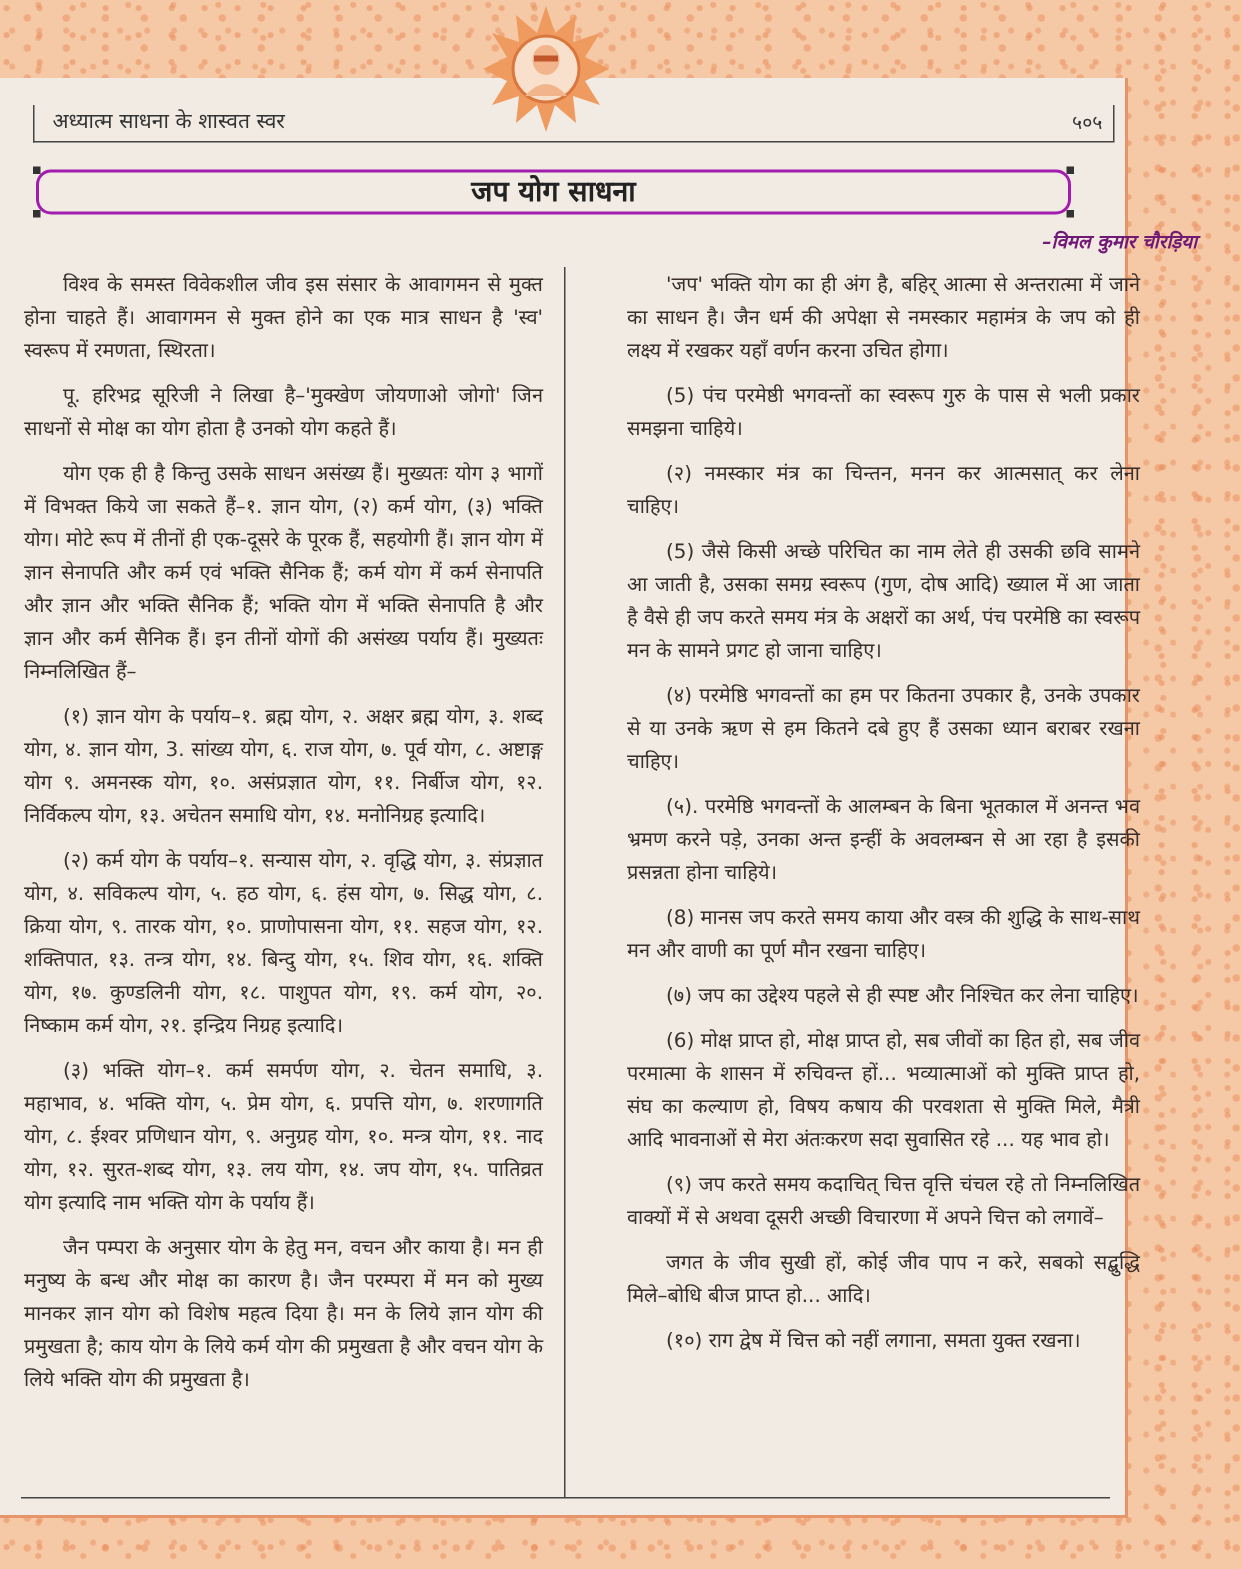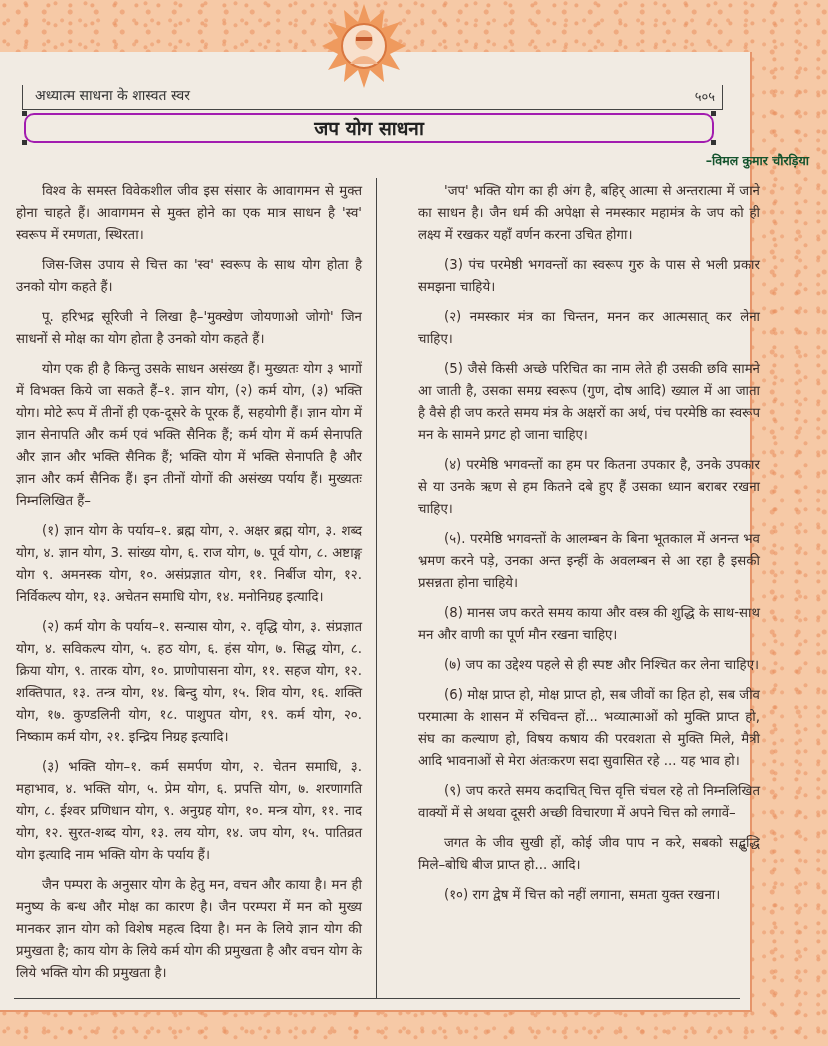--- a/index.html
+++ b/index.html
@@ -18,22 +18,22 @@
   .page {
     position: absolute; left: 0; top: 52px; width: 750px; height: 958px;
     background: #f1ebe3;
     border-right: 2px solid #e6956a;
     border-bottom: 2px solid #e6956a;
   }
   .emblem {
     position: absolute; left: 322px; top: 4px; width: 84px; height: 84px;
   }
   .running-head {
-    position: absolute; left: 22px; top: 85px; width: 700px; height: 24px;
-    border-left: 1.5px solid #444; border-bottom: 1.5px solid #444;
+    position: absolute; left: 22px; top: 70px; width: 700px; height: 24px;
+    border-left: 1.5px solid #444; border-bottom: 1.5px solid #444; padding-left: 20px;
   }
   .running-head .rh-title {
     position: absolute; left: 12px; top: 0; font-size: 14px; color: #333;
   }
   .running-head .rh-page {
     position: absolute; right: 8px; top: 2px; font-size: 13px; color: #333;
   }
   .running-head .rh-right {
     position: absolute; right: 0; top: 0; height: 24px; border-right: 1.5px solid #444;
   }
@@ -42,21 +42,21 @@
     border: 2px solid #a21caf; border-radius: 10px;
     text-align: center;
   }
   .title-box .corner { position: absolute; width: 5px; height: 5px; background: #333; }
   .title-box .tl { left: -4px; top: -4px; } .title-box .tr { right: -4px; top: -4px; }
   .title-box .bl { left: -4px; bottom: -4px; } .title-box .br { right: -4px; bottom: -4px; }
   .title-box h1 {
     margin: 0; font-size: 19px; line-height: 26px; font-weight: bold; color: #222;
   }
   .author {
-    position: absolute; right: 19px; top: 152px; font-size: 12.5px; font-weight: bold; color: #14532d;
+    position: absolute; right: 30px; top: 152px; font-size: 12.5px; font-style: italic; font-weight: bold; color: #701a75;
   }
   .col {
     position: absolute; top: 180px; font-size: 13.3px; line-height: 22px; color: #3a2e2a;
     text-align: justify;
   }
   .col p { margin: 0 0 8px 0; text-indent: 26px; }
   .col-left { left: 16px; width: 346px; }
   .col-right { left: 386px; width: 342px; margin-left: 32px; }
   .divider {
     position: absolute; left: 376px; top: 178px; width: 0; height: 820px;
@@ -93,34 +93,33 @@
   <span class="corner tr"></span>
   <span class="corner bl"></span>
   <span class="corner br"></span>
   <h1>जप योग साधना</h1>
 </div>
 
 <div class="author">–विमल कुमार चौरड़िया</div>
 
 <div class="col col-left">
   <p>विश्व के समस्त विवेकशील जीव इस संसार के आवागमन से मुक्त होना चाहते हैं। आवागमन से मुक्त होने का एक मात्र साधन है 'स्व' स्वरूप में रमणता, स्थिरता।</p>
-  <p>जिस-जिस उपाय से चित्त का 'स्व' स्वरूप के साथ योग होता है उनको योग कहते हैं।</p>
   <p>पू. हरिभद्र सूरिजी ने लिखा है–'मुक्खेण जोयणाओ जोगो' जिन साधनों से मोक्ष का योग होता है उनको योग कहते हैं।</p>
   <p>योग एक ही है किन्तु उसके साधन असंख्य हैं। मुख्यतः योग ३ भागों में विभक्त किये जा सकते हैं–१. ज्ञान योग, (२) कर्म योग, (३) भक्ति योग। मोटे रूप में तीनों ही एक-दूसरे के पूरक हैं, सहयोगी हैं। ज्ञान योग में ज्ञान सेनापति और कर्म एवं भक्ति सैनिक हैं; कर्म योग में कर्म सेनापति और ज्ञान और भक्ति सैनिक हैं; भक्ति योग में भक्ति सेनापति है और ज्ञान और कर्म सैनिक हैं। इन तीनों योगों की असंख्य पर्याय हैं। मुख्यतः निम्नलिखित हैं–</p>
   <p>(१) ज्ञान योग के पर्याय–१. ब्रह्म योग, २. अक्षर ब्रह्म योग, ३. शब्द योग, ४. ज्ञान योग, 3. सांख्य योग, ६. राज योग, ७. पूर्व योग, ८. अष्टाङ्ग योग ९. अमनस्क योग, १०. असंप्रज्ञात योग, ११. निर्बीज योग, १२. निर्विकल्प योग, १३. अचेतन समाधि योग, १४. मनोनिग्रह इत्यादि।</p>
   <p>(२) कर्म योग के पर्याय–१. सन्यास योग, २. वृद्धि योग, ३. संप्रज्ञात योग, ४. सविकल्प योग, ५. हठ योग, ६. हंस योग, ७. सिद्ध योग, ८. क्रिया योग, ९. तारक योग, १०. प्राणोपासना योग, ११. सहज योग, १२. शक्तिपात, १३. तन्त्र योग, १४. बिन्दु योग, १५. शिव योग, १६. शक्ति योग, १७. कुण्डलिनी योग, १८. पाशुपत योग, १९. कर्म योग, २०. निष्काम कर्म योग, २१. इन्द्रिय निग्रह इत्यादि।</p>
   <p>(३) भक्ति योग–१. कर्म समर्पण योग, २. चेतन समाधि, ३. महाभाव, ४. भक्ति योग, ५. प्रेम योग, ६. प्रपत्ति योग, ७. शरणागति योग, ८. ईश्वर प्रणिधान योग, ९. अनुग्रह योग, १०. मन्त्र योग, ११. नाद योग, १२. सुरत-शब्द योग, १३. लय योग, १४. जप योग, १५. पातिव्रत योग इत्यादि नाम भक्ति योग के पर्याय हैं।</p>
   <p>जैन पम्परा के अनुसार योग के हेतु मन, वचन और काया है। मन ही मनुष्य के बन्ध और मोक्ष का कारण है। जैन परम्परा में मन को मुख्य मानकर ज्ञान योग को विशेष महत्व दिया है। मन के लिये ज्ञान योग की प्रमुखता है; काय योग के लिये कर्म योग की प्रमुखता है और वचन योग के लिये भक्ति योग की प्रमुखता है।</p>
 </div>
 
 <div class="divider"></div>
 
 <div class="col col-right">
   <p>'जप' भक्ति योग का ही अंग है, बहिर् आत्मा से अन्तरात्मा में जाने का साधन है। जैन धर्म की अपेक्षा से नमस्कार महामंत्र के जप को ही लक्ष्य में रखकर यहाँ वर्णन करना उचित होगा।</p>
-  <p>(3) पंच परमेष्ठी भगवन्तों का स्वरूप गुरु के पास से भली प्रकार समझना चाहिये।</p>
+  <p>(5) पंच परमेष्ठी भगवन्तों का स्वरूप गुरु के पास से भली प्रकार समझना चाहिये।</p>
   <p>(२) नमस्कार मंत्र का चिन्तन, मनन कर आत्मसात् कर लेना चाहिए।</p>
   <p>(5) जैसे किसी अच्छे परिचित का नाम लेते ही उसकी छवि सामने आ जाती है, उसका समग्र स्वरूप (गुण, दोष आदि) ख्याल में आ जाता है वैसे ही जप करते समय मंत्र के अक्षरों का अर्थ, पंच परमेष्ठि का स्वरूप मन के सामने प्रगट हो जाना चाहिए।</p>
   <p>(४) परमेष्ठि भगवन्तों का हम पर कितना उपकार है, उनके उपकार से या उनके ऋण से हम कितने दबे हुए हैं उसका ध्यान बराबर रखना चाहिए।</p>
   <p>(५). परमेष्ठि भगवन्तों के आलम्बन के बिना भूतकाल में अनन्त भव भ्रमण करने पड़े, उनका अन्त इन्हीं के अवलम्बन से आ रहा है इसकी प्रसन्नता होना चाहिये।</p>
   <p>(8) मानस जप करते समय काया और वस्त्र की शुद्धि के साथ-साथ मन और वाणी का पूर्ण मौन रखना चाहिए।</p>
   <p>(७) जप का उद्देश्य पहले से ही स्पष्ट और निश्चित कर लेना चाहिए।</p>
   <p>(6) मोक्ष प्राप्त हो, मोक्ष प्राप्त हो, सब जीवों का हित हो, सब जीव परमात्मा के शासन में रुचिवन्त हों... भव्यात्माओं को मुक्ति प्राप्त हो, संघ का कल्याण हो, विषय कषाय की परवशता से मुक्ति मिले, मैत्री आदि भावनाओं से मेरा अंतःकरण सदा सुवासित रहे ... यह भाव हो।</p>
   <p>(९) जप करते समय कदाचित् चित्त वृत्ति चंचल रहे तो निम्नलिखित वाक्यों में से अथवा दूसरी अच्छी विचारणा में अपने चित्त को लगावें–</p>
   <p>जगत के जीव सुखी हों, कोई जीव पाप न करे, सबको सद्बुद्धि मिले–बोधि बीज प्राप्त हो... आदि।</p>
   <p>(१०) राग द्वेष में चित्त को नहीं लगाना, समता युक्त रखना।</p>

